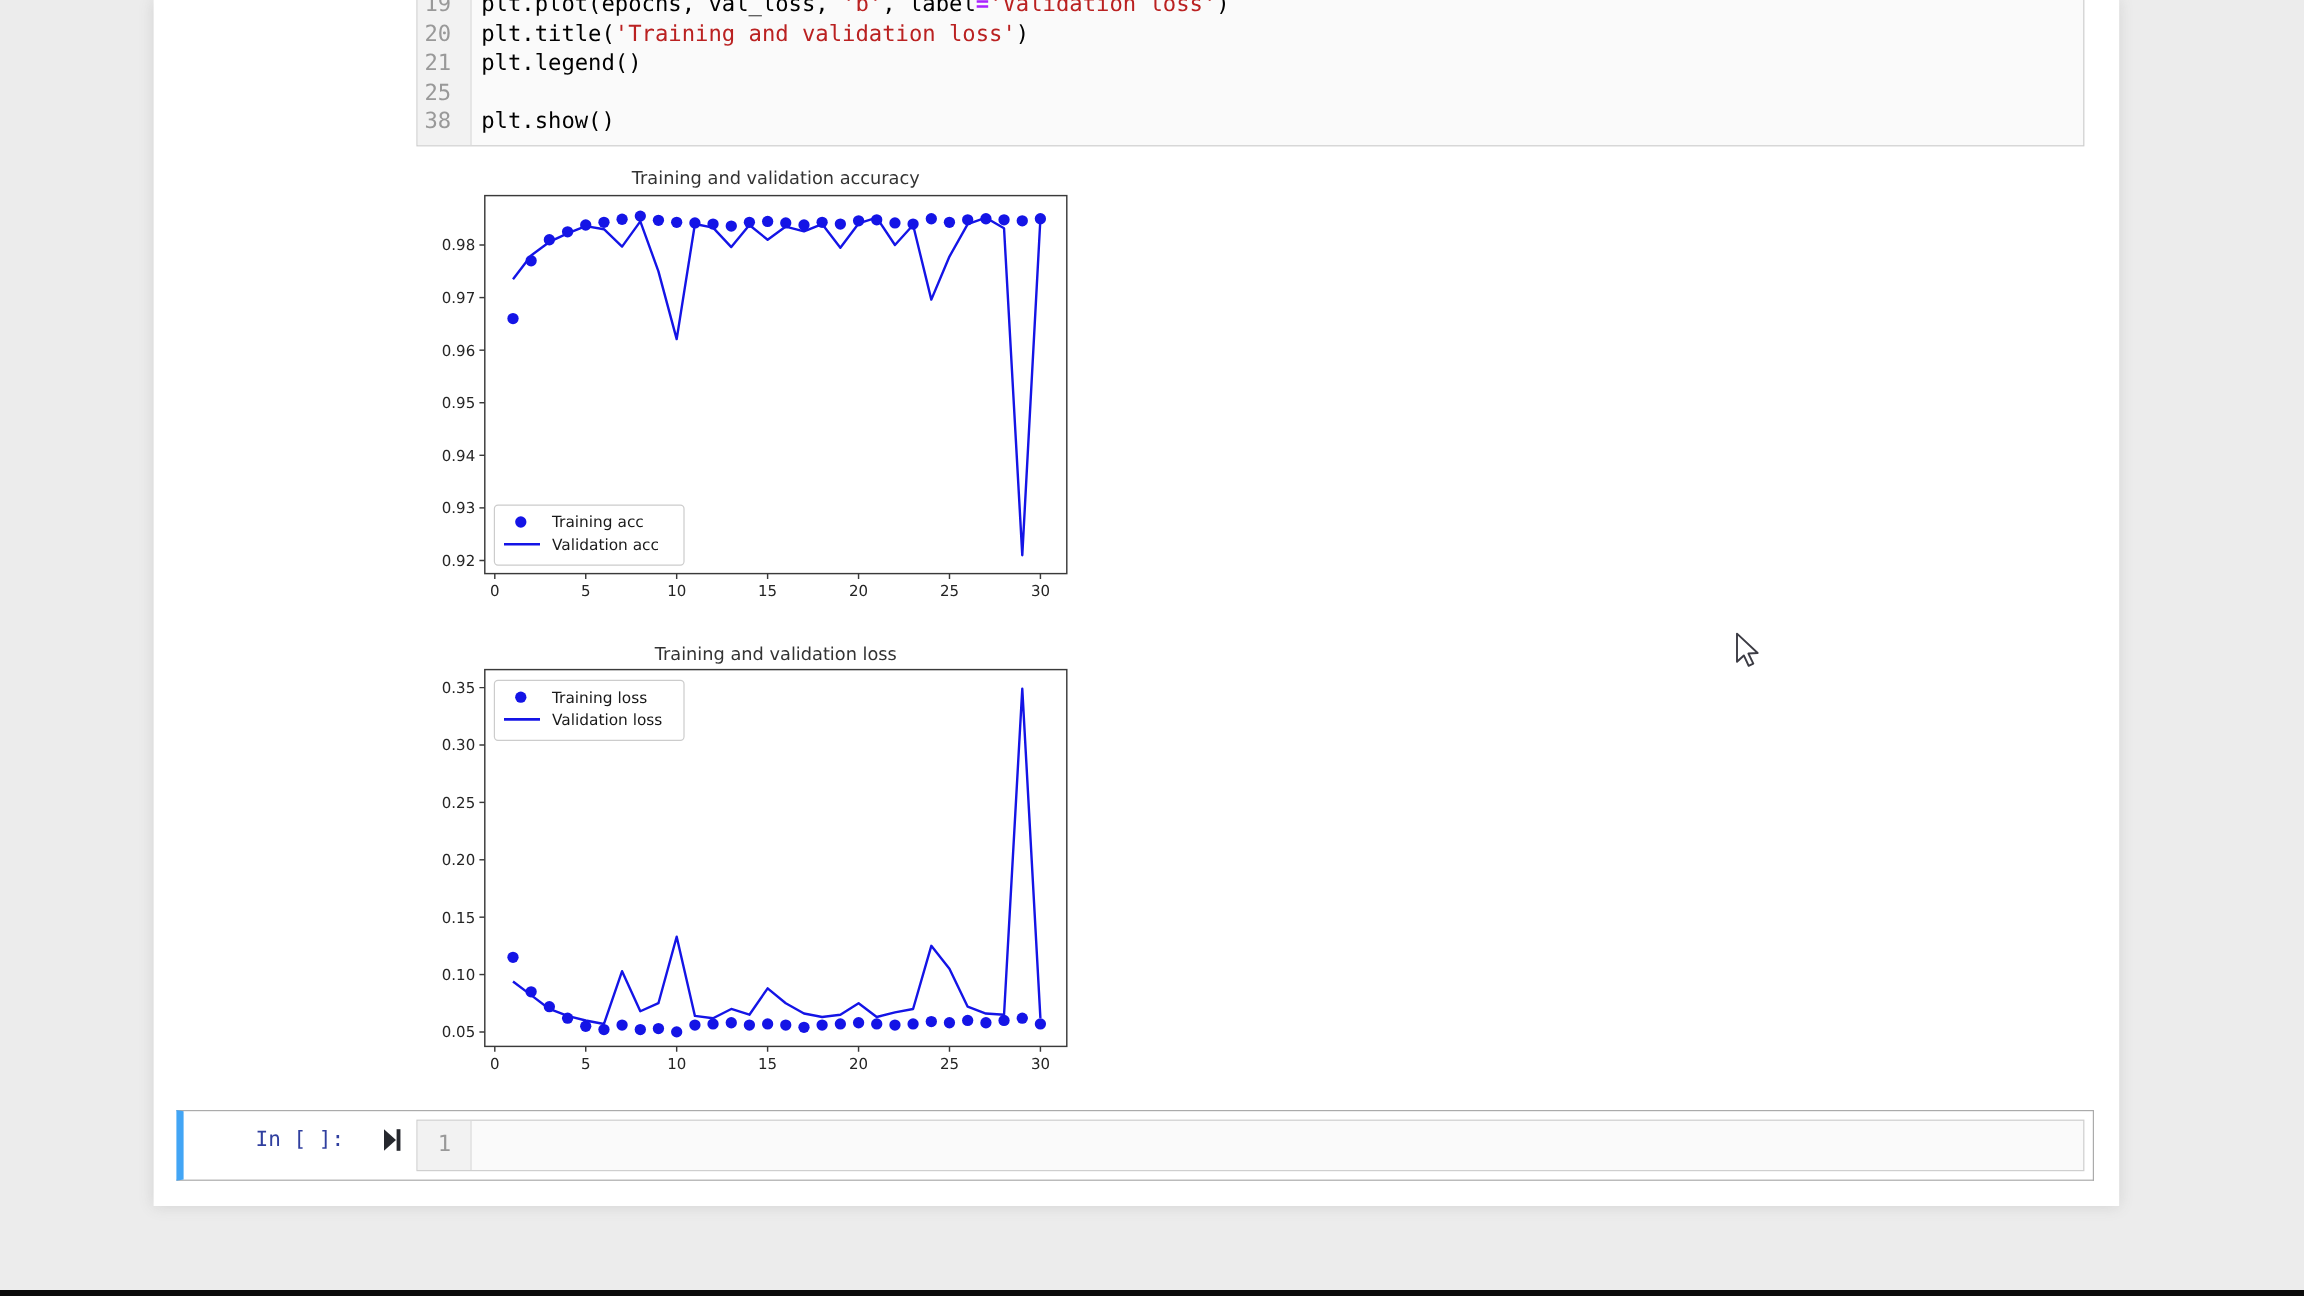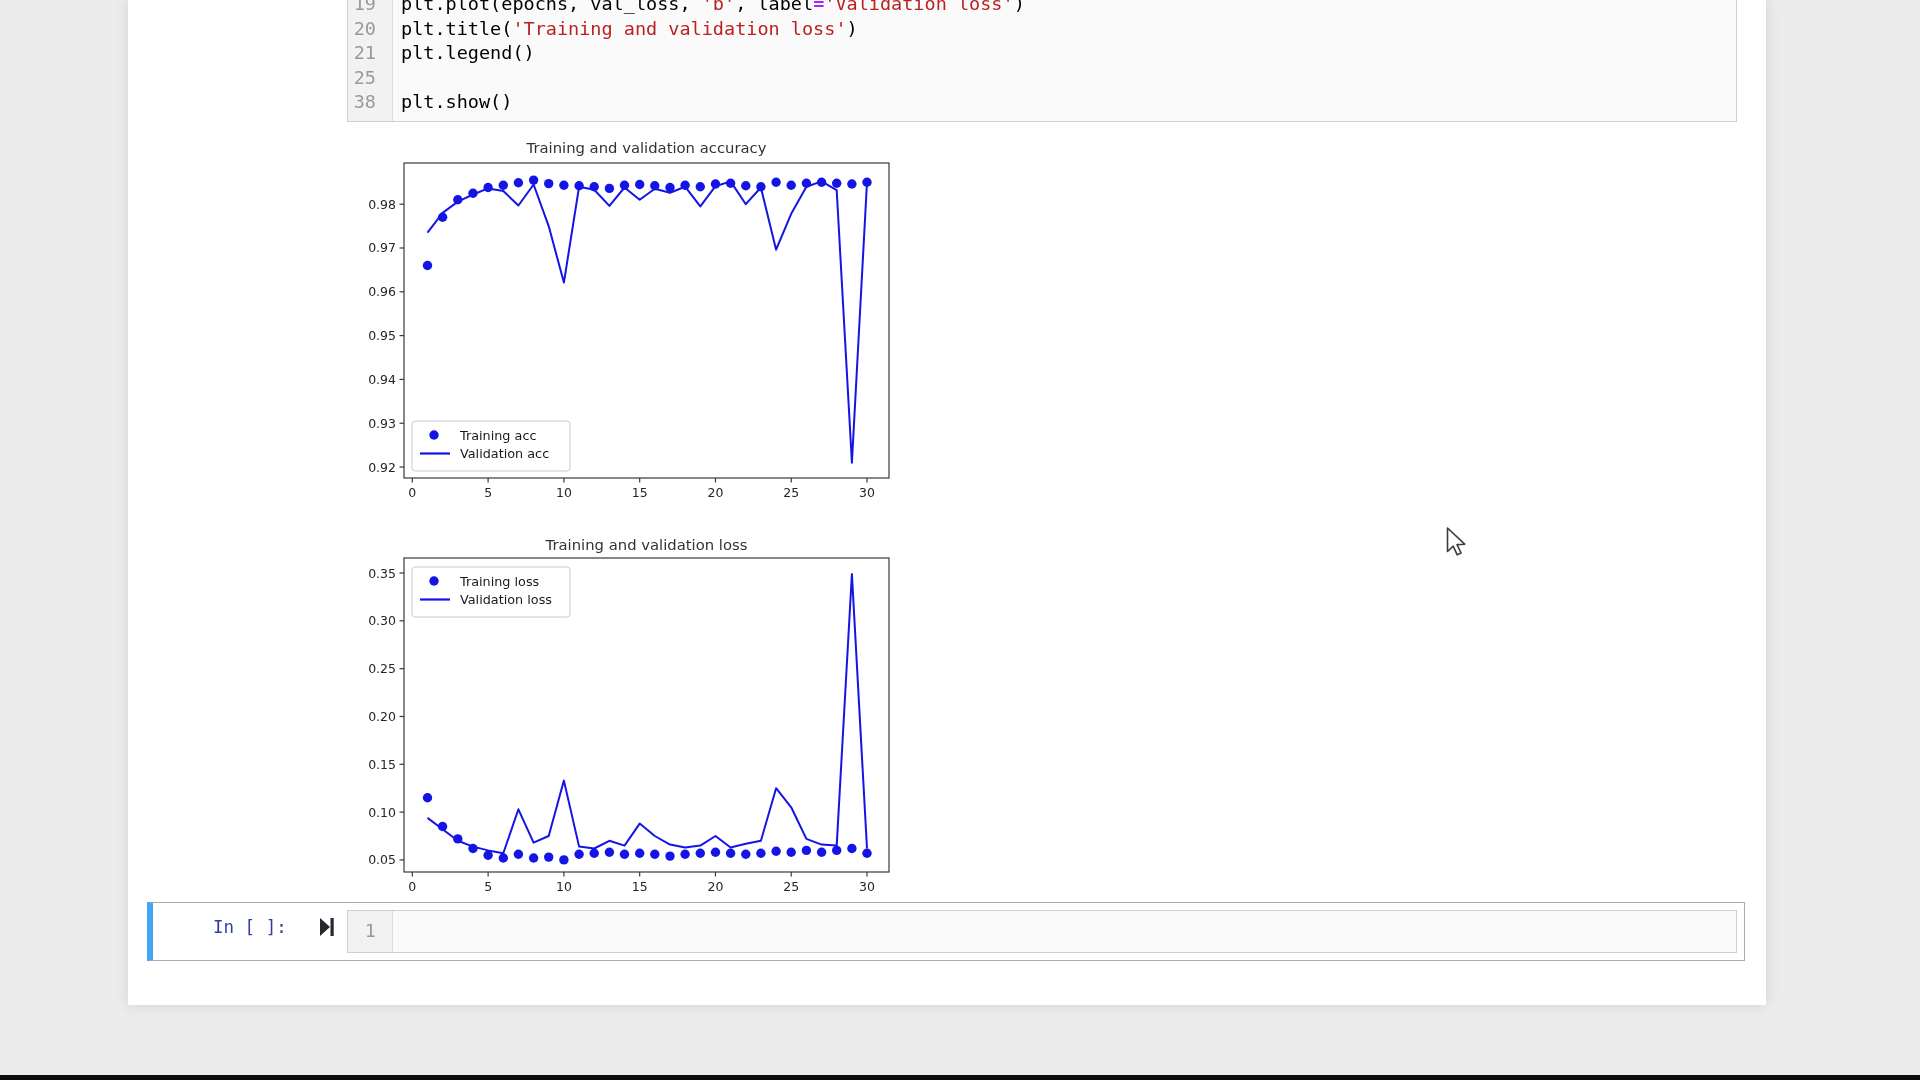--- a/index.html
+++ b/index.html
@@ -31,21 +31,21 @@
   .tok-o { color:#AA22FF; font-weight:bold; }
   .tok-p { color:#000; }
 
   
   .chart-svg { position:absolute; background:#fff; }
   #chart-acc  { left:227px; top:133px; }
   #chart-loss { left:227px; top:536px; }
 
   
   .cell-selected {
-    position:absolute; left:19px; top:902px; width:1598px; height:59px;
+    position:absolute; left:19px; top:925px; width:1598px; height:59px;
     background:#ffffff; border:1px solid #ababab; border-left:6px solid #42A5F5;
   }
   .cell-prompt {
     position:absolute; left:60px; top:14px;
     font-family:"DejaVu Sans Mono","Liberation Mono",monospace;
     font-size:17.5px; color:#303F9F; white-space:pre;
   }
   .run-icon { position:absolute; left:166px; top:13px; width:16px; height:22px; cursor:pointer; }
   .empty-editor {
     position:absolute; left:194px; top:7px; width:1390px; height:43px;

